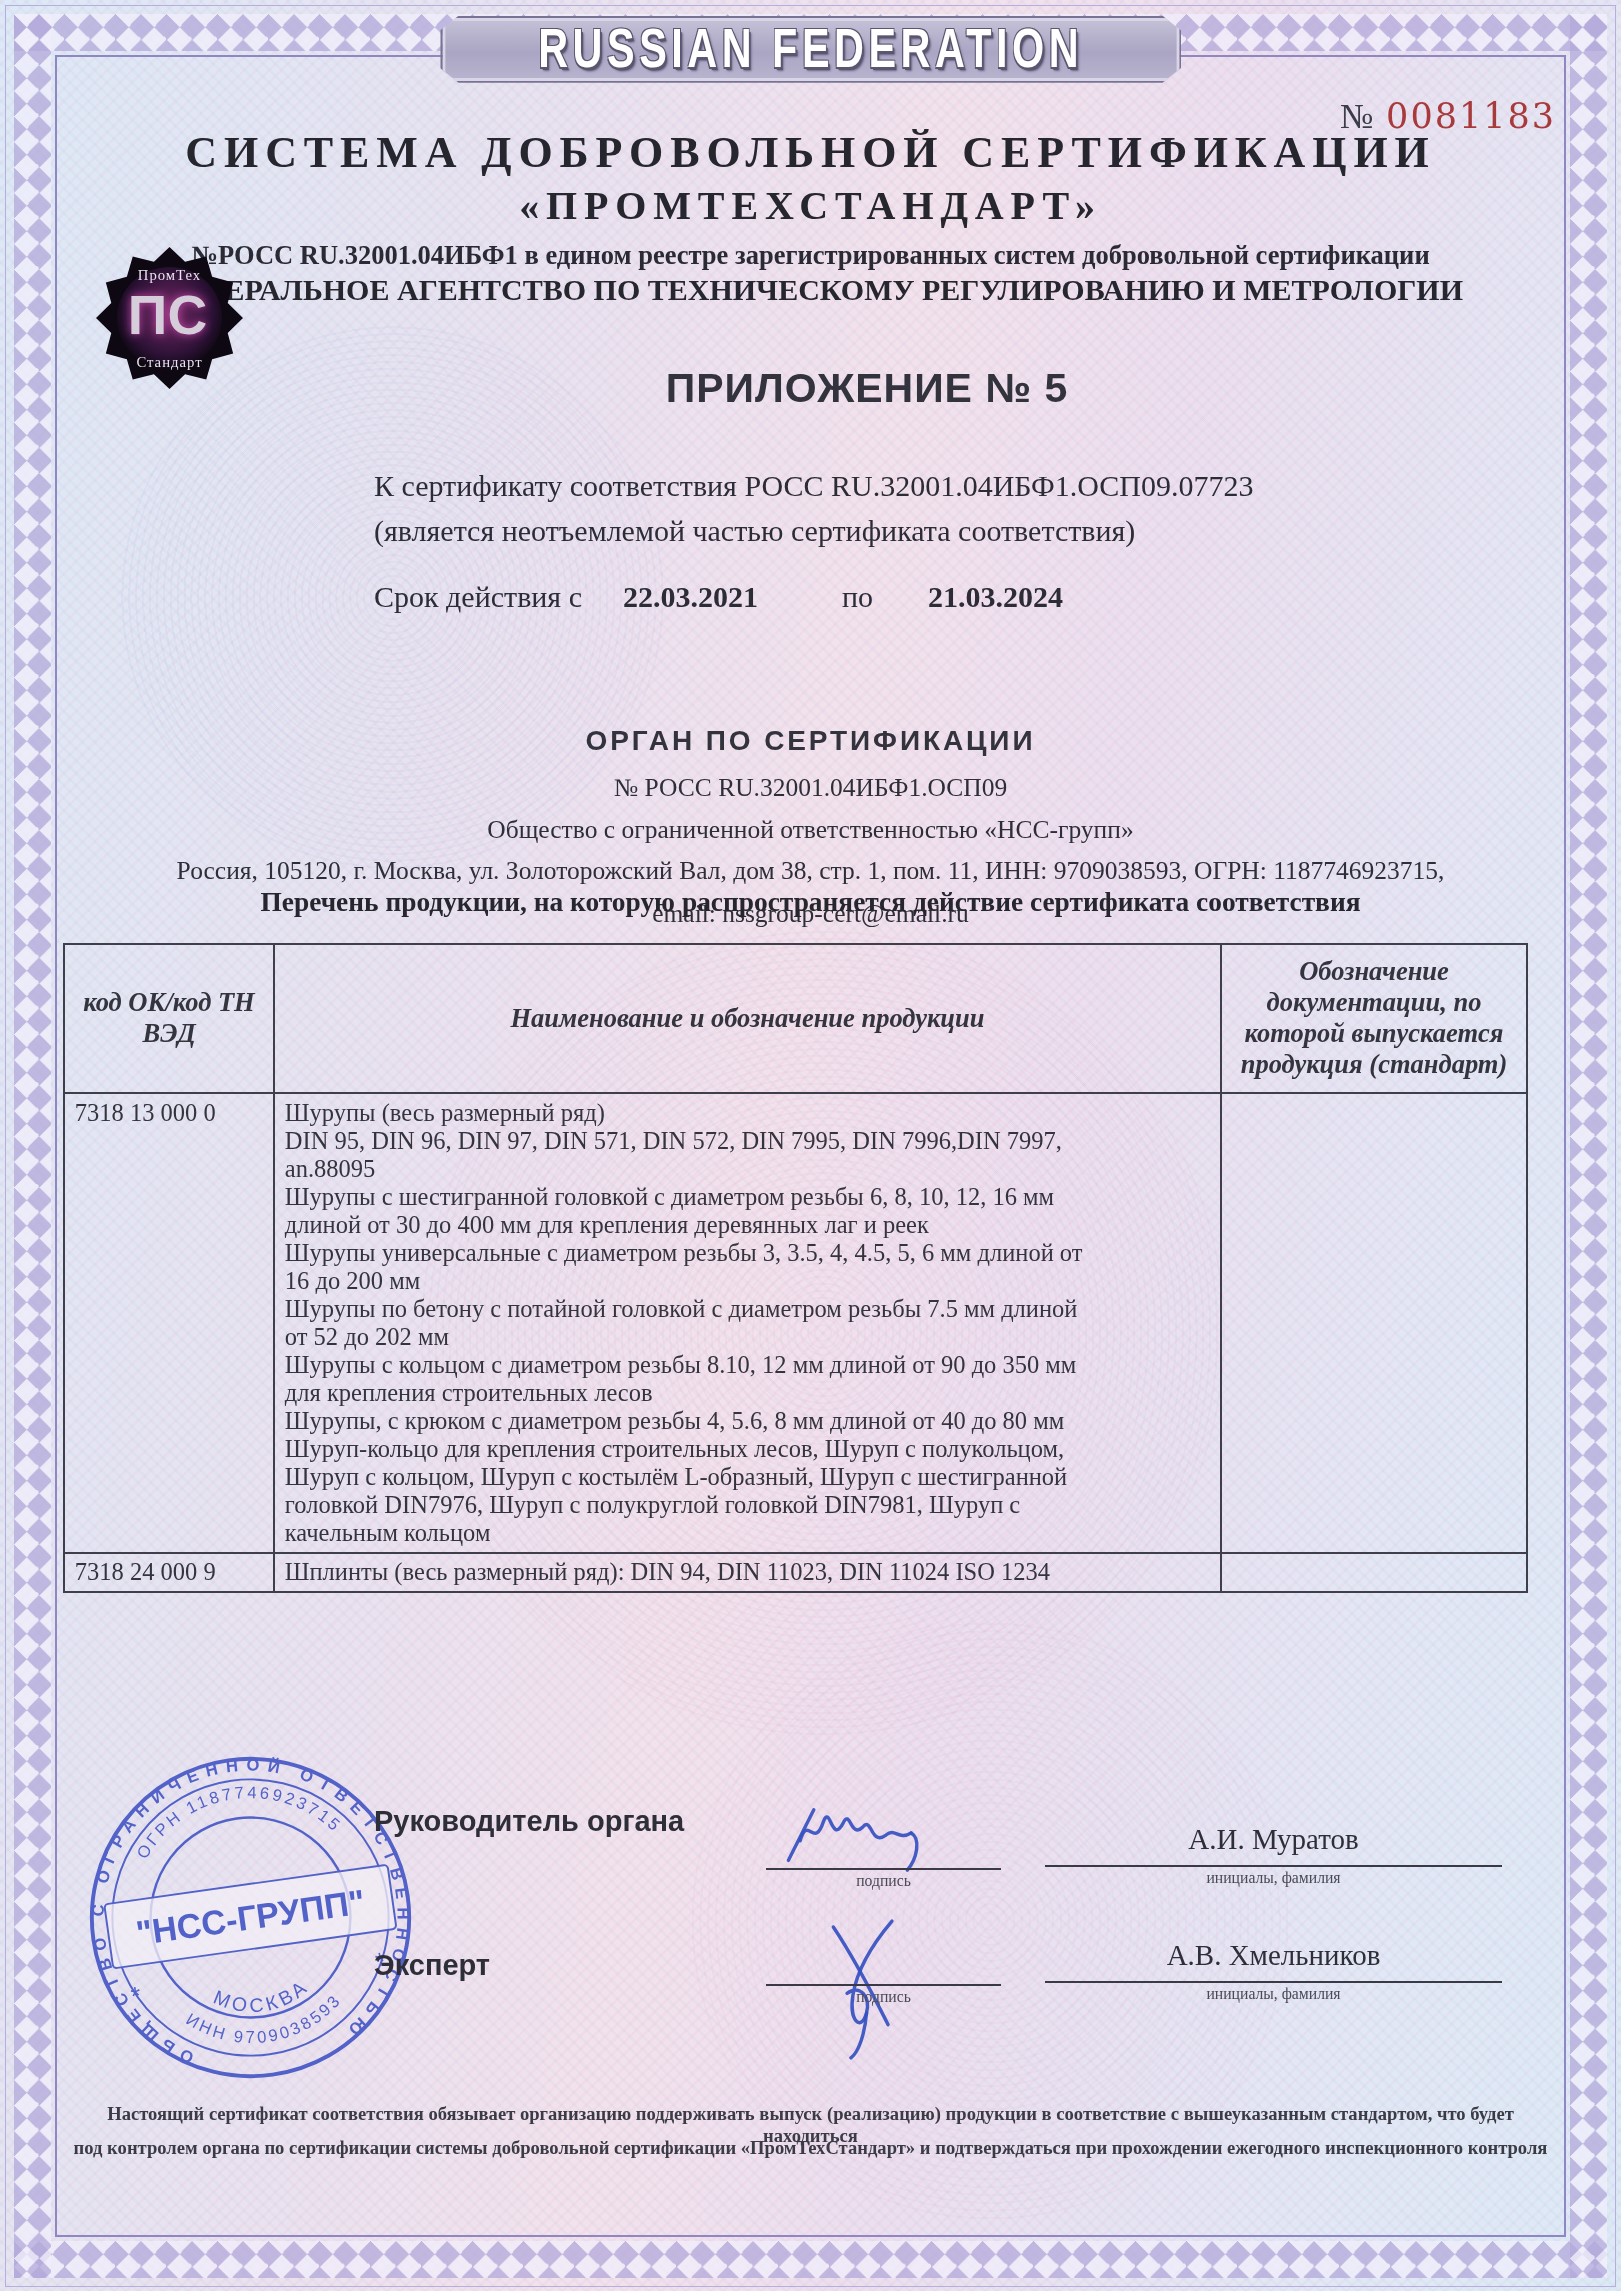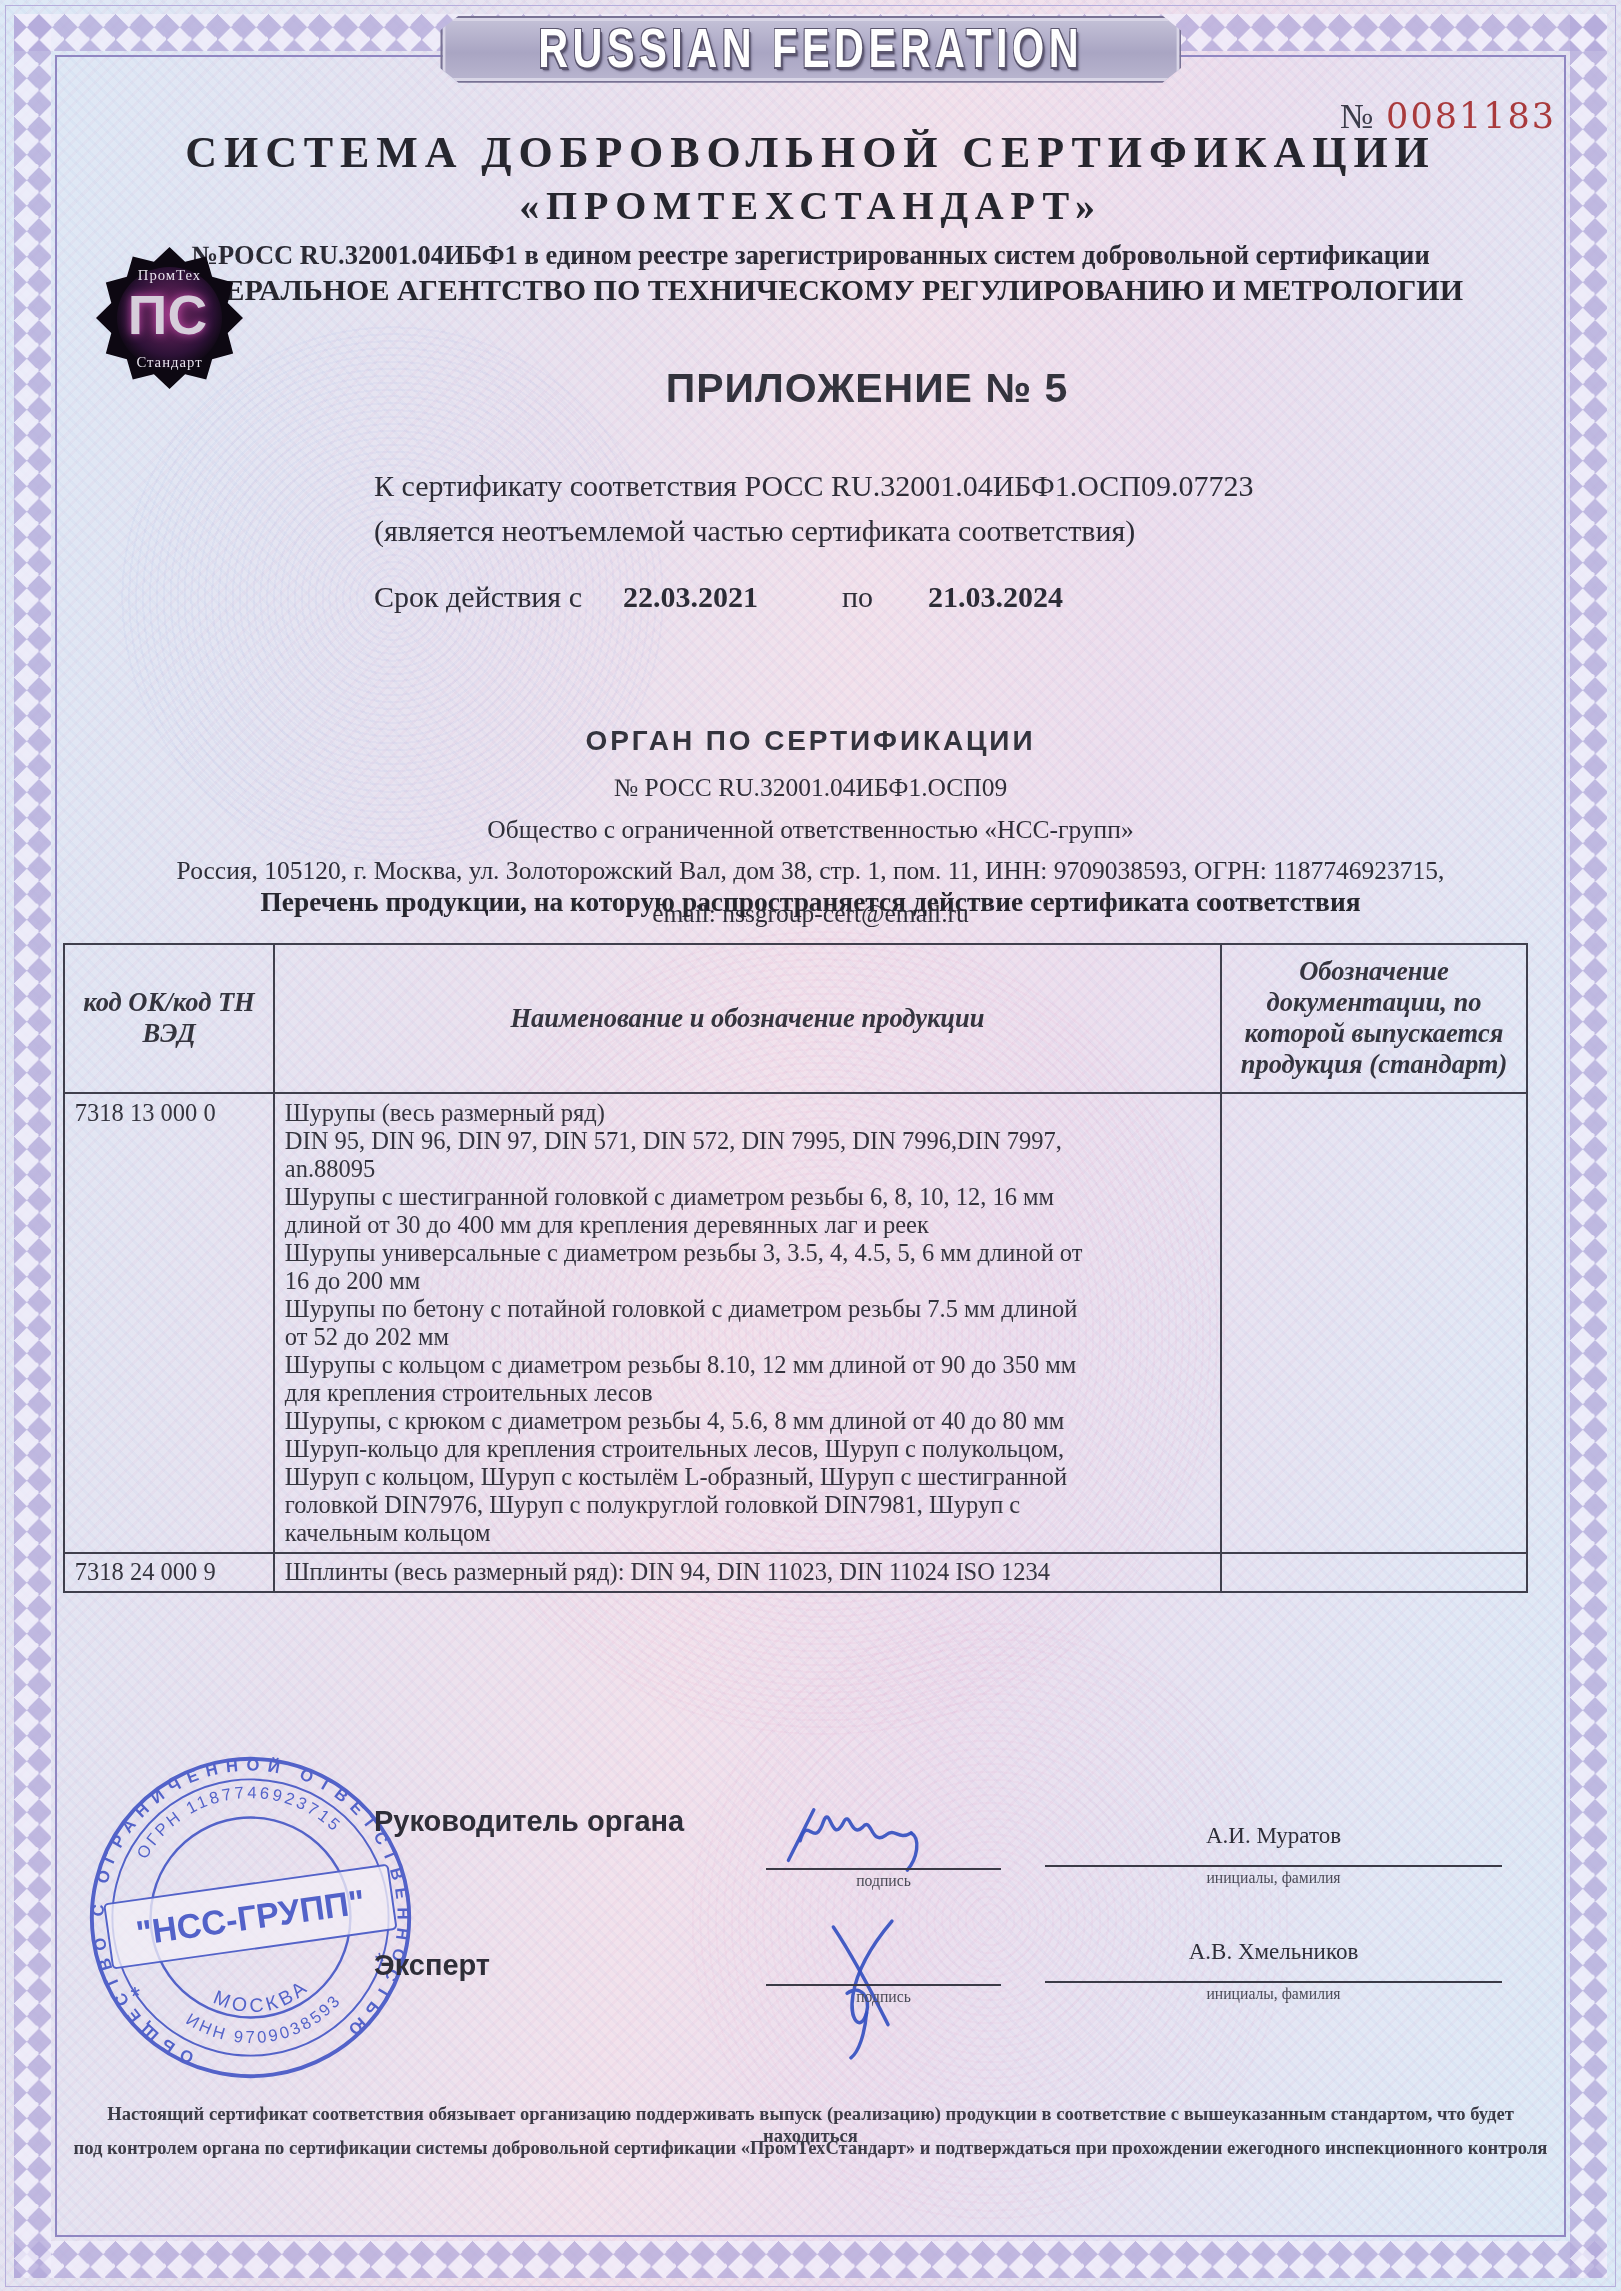--- a/index.html
+++ b/index.html
@@ -106,21 +106,21 @@
   .sigline{position:absolute; border-top:2px solid #3a3a46;}
   .sigline.s1{left:766px; top:1868px; width:235px;}
   .sigline.n1{left:1045px; top:1865px; width:457px;}
   .sigline.s2{left:766px; top:1984px; width:235px;}
   .sigline.n2{left:1045px; top:1981px; width:457px;}
   .caption{position:absolute; text-align:center; font-size:15.7px; color:#4a4a56;}
   .caption.c-s1{left:766px; width:235px; top:1872px;}
   .caption.c-n1{left:1045px; width:457px; top:1869px;}
   .caption.c-s2{left:766px; width:235px; top:1988px;}
   .caption.c-n2{left:1045px; width:457px; top:1985px;}
-  .sig-name{position:absolute; text-align:center; font-size:23px; color:#2e2e38;}
+  .sig-name{position:absolute; text-align:center; font-size:29px; color:#2e2e38;}
   .sig-name.n1{left:1045px; width:457px; top:1823px;}
   .sig-name.n2{left:1045px; width:457px; top:1939px;}
   .autograph{position:absolute;}
   .autograph path{stroke:#3550c0; stroke-width:3.5; fill:none; stroke-linecap:round; opacity:.92;}
   .autograph.a1{left:774px; top:1798px; width:216px; height:76px;}
   .autograph.a2{left:806px; top:1909px; width:127px; height:157px;}
 
   .footer-note{position:absolute; left:69px; right:69px; text-align:center; font-size:18.6px; font-weight:600; color:#3b3b46;}
   .footer-note.f1{top:2103px;}
   .footer-note.f2{top:2137px;}

